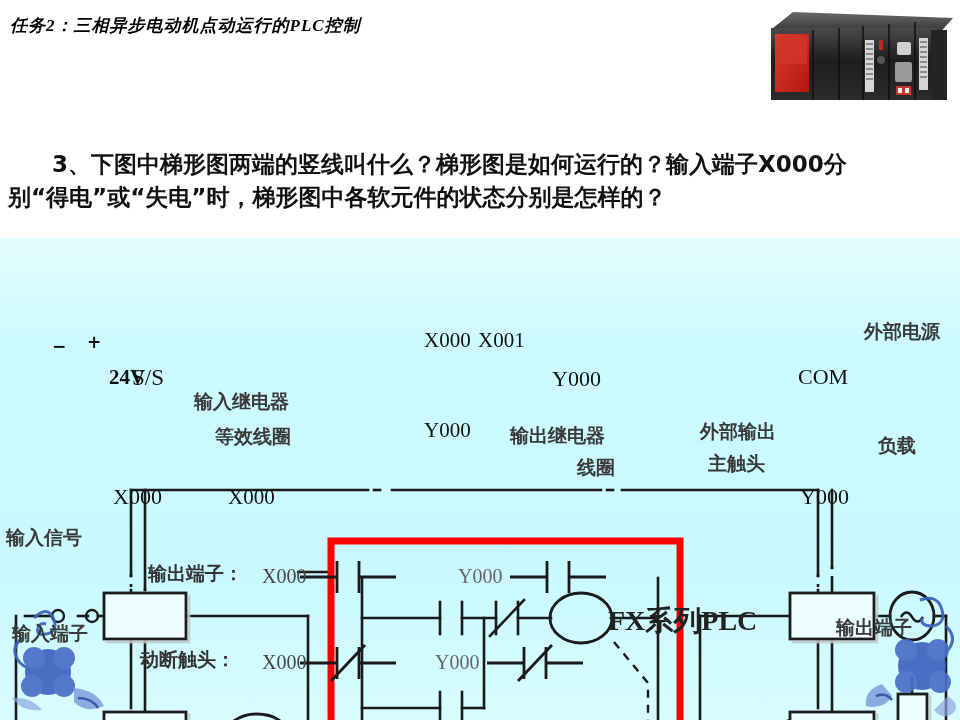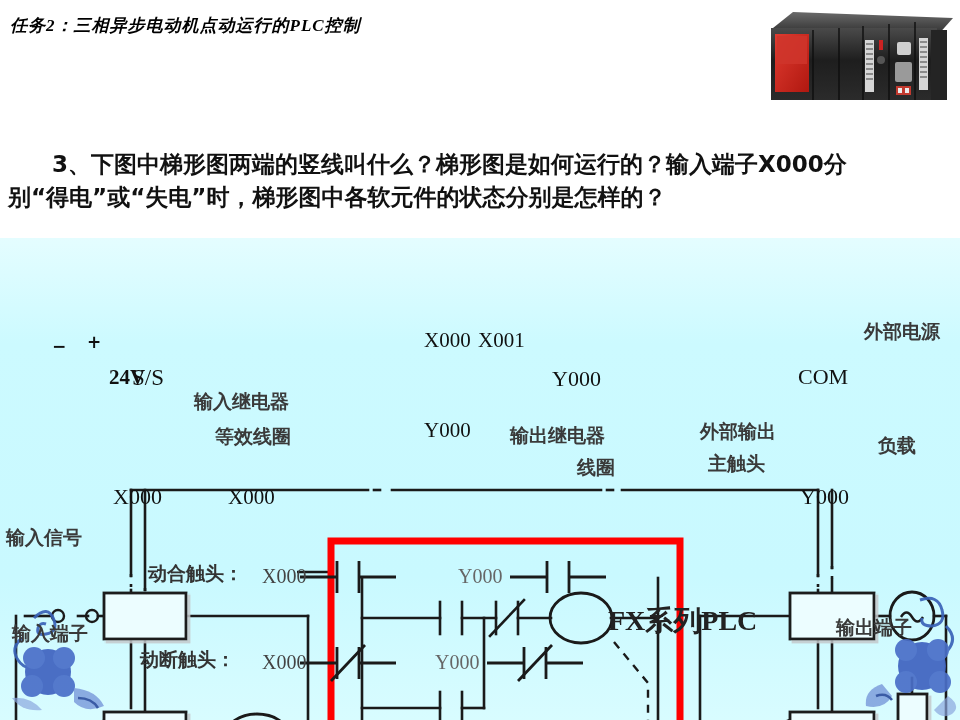--- a/index.html
+++ b/index.html
@@ -431,21 +431,21 @@
     <div class="dlab" style="left:864px; top:82px;">外部电源</div>
     <div class="dlab" style="left:878px; top:196px;">负载</div>
 
     <div class="boxlab" style="left:424px; top:90px; font-size:21px;">X000</div>
     <div class="boxlab" style="left:478px; top:90px; font-size:21px;">X001</div>
     <div class="boxlab" style="left:424px; top:180px; font-size:21px;">Y000</div>
 
 
     <div class="boxlab" style="left:608px; top:364px; font-size:28px; font-weight:bold; color:#222;">FX系列PLC</div>
 
-    <div class="dlab" style="left:148px; top:324px; color:#333;">动合触头：</div>
+    <div class="dlab" style="left:148px; top:324px; color:#333;">输出端子：</div>
     <div class="boxlab" style="left:262px; top:327px; font-size:20px; color:#444;">X000</div>
     <div class="boxlab" style="left:458px; top:327px; font-size:20px; color:#666;">Y000</div>
 
     <div class="dlab" style="left:140px; top:410px; color:#333;">动断触头：</div>
     <div class="boxlab" style="left:262px; top:413px; font-size:20px; color:#444;">X000</div>
     <div class="boxlab" style="left:435px; top:413px; font-size:20px; color:#666;">Y000</div>
 
   </div>
 </div>
 

